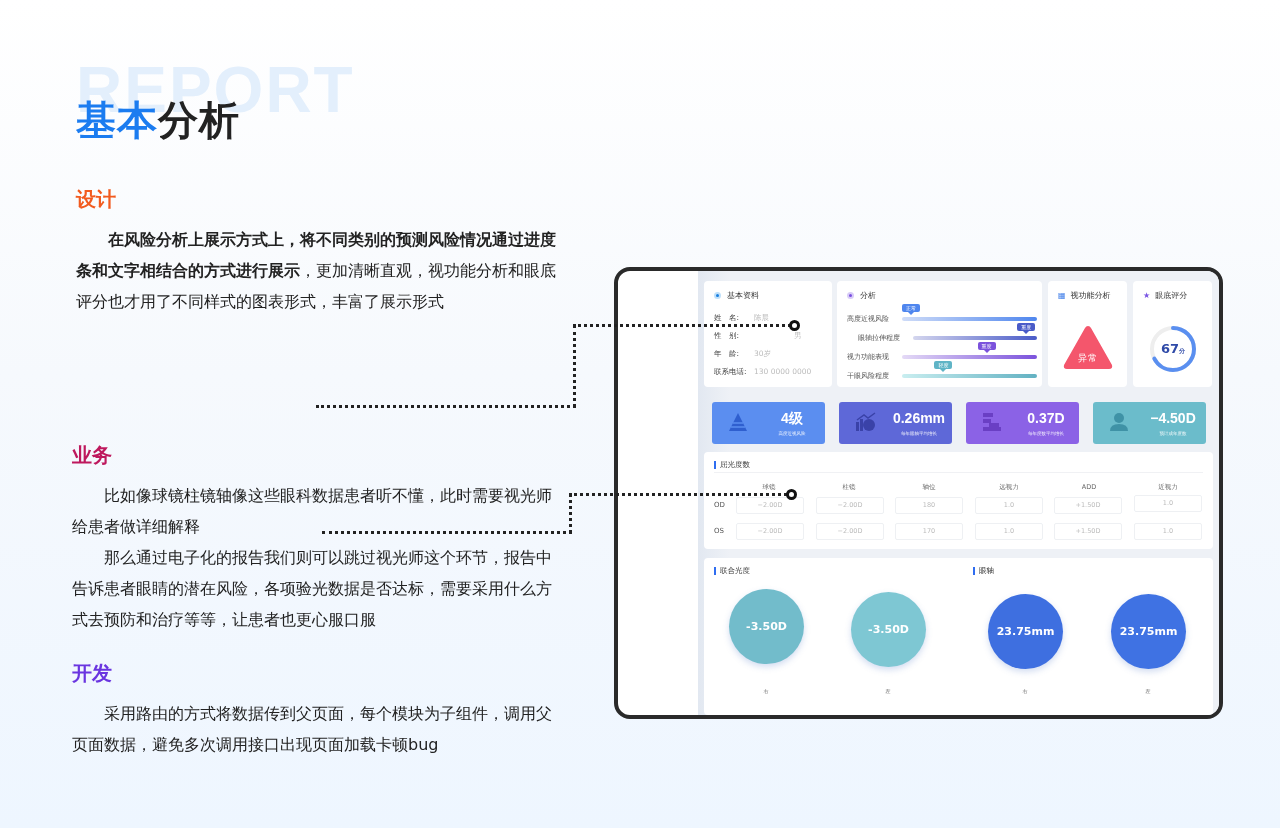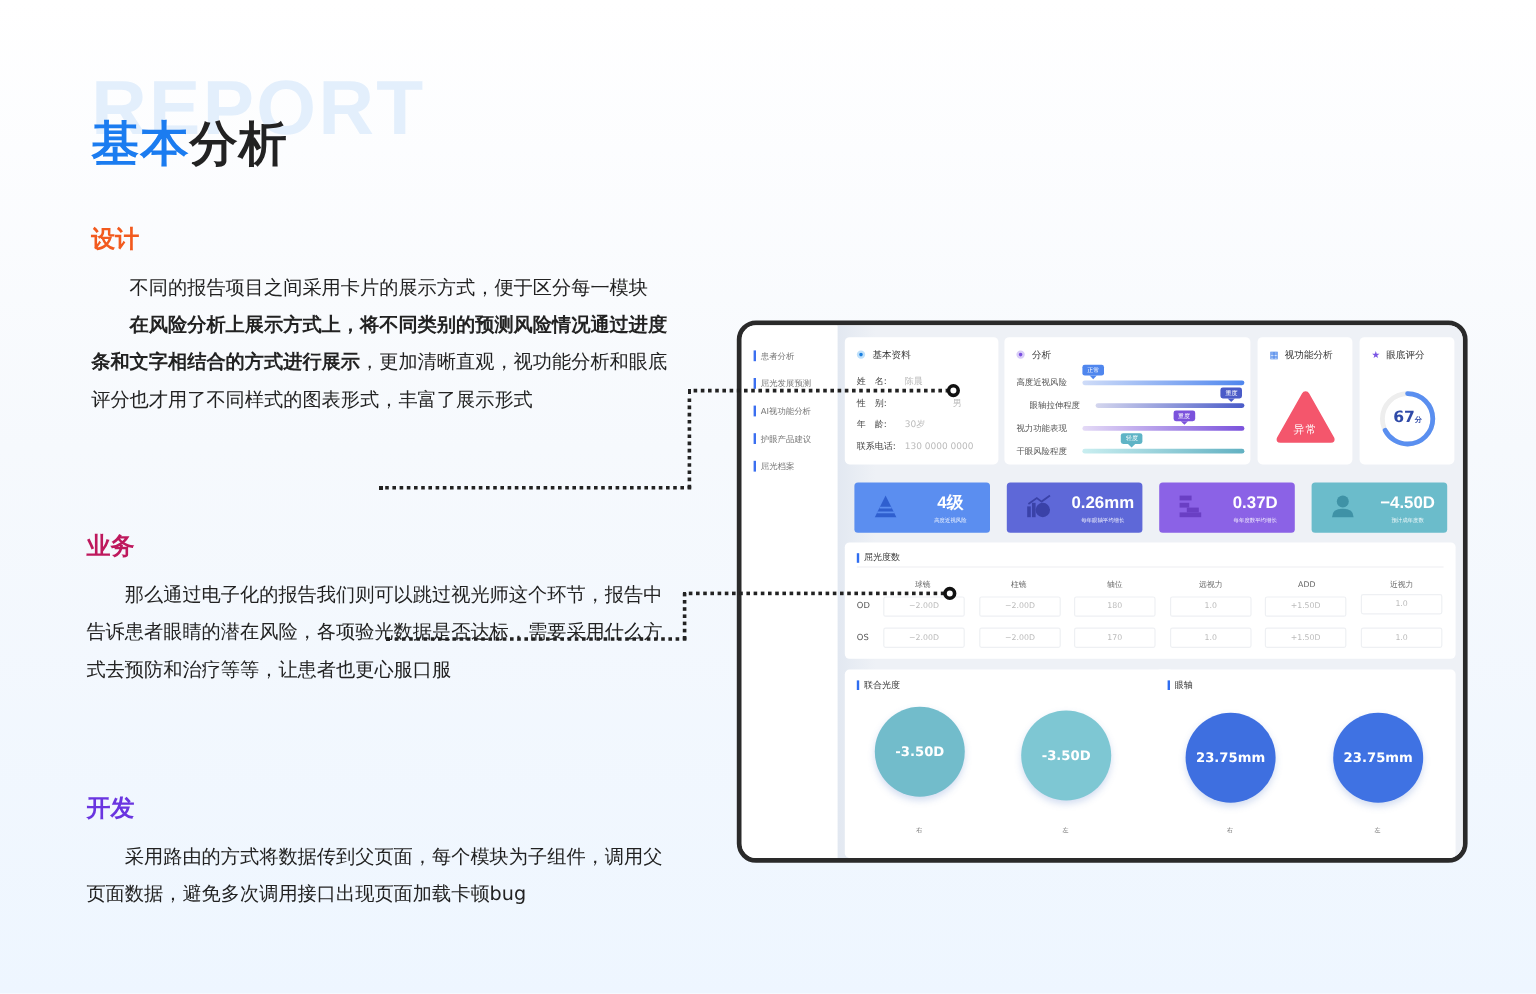--- a/index.html
+++ b/index.html
@@ -76,57 +76,35 @@
 </head>
 <body>
 
 <div class="watermark">REPORT</div>
 <div class="page-title">
   <span class="blue">基本</span><span class="dark">分析</span>
 </div>
 
 <div class="section-head" style="left:76px;top:186px;color:#f25a1e;">设计</div>
 <div class="section-body" style="left:76px;top:224px;width:485px;">
-  <p>不同的报告项目之间采用卡片的展示方式，便于区分每一模块</p>
   <p><b>在风险分析上展示方式上，将不同类别的预测风险情况通过进度条和文字相结合的方式进行展示</b><span>，更加清晰直观，视功能分析和眼底评分也才用了不同样式的图表形式，丰富了展示形式</span></p>
 </div>
 
 <div class="section-head" style="left:72px;top:442px;color:#be185d;">业务</div>
 <div class="section-body" style="left:72px;top:480px;width:485px;">
+  <p>比如像球镜柱镜轴像这些眼科数据患者听不懂，此时需要视光师给患者做详细解释</p>
   <p>那么通过电子化的报告我们则可以跳过视光师这个环节，报告中告诉患者眼睛的潜在风险，各项验光数据是否达标，需要采用什么方式去预防和治疗等等，让患者也更心服口服</p>
 </div>
 
 <div class="section-head" style="left:72px;top:660px;color:#6a35e0;">开发</div>
 <div class="section-body" style="left:72px;top:698px;width:485px;">
   <p>采用路由的方式将数据传到父页面，每个模块为子组件，调用父页面数据，避免多次调用接口出现页面加载卡顿bug</p>
 </div>
 
 <div class="tablet">
-  <div class="t-side">
-    <div class="item">
-        <span class="bar"></span>
-        <span>患者分析</span>
-      </div>
-    <div class="item">
-        <span class="bar"></span>
-        <span>屈光发展预测</span>
-      </div>
-    <div class="item">
-        <span class="bar"></span>
-        <span>AI视功能分析</span>
-      </div>
-    <div class="item">
-        <span class="bar"></span>
-        <span>护眼产品建议</span>
-      </div>
-    <div class="item">
-        <span class="bar"></span>
-        <span>屈光档案</span>
-      </div>
-  </div>
 
   <div class="t-main">
 
     <div class="card" style="left:6px;top:10px;width:128px;height:106px;">
       <div class="card-title">
           <span class="dot" style="background:#1a7fe0;border:2px solid #bfe0fa;"></span>
           <span>基本资料</span>
         </div>
       <div class="kv" style="top:32px;">
           <span class="k">姓　名:</span>

